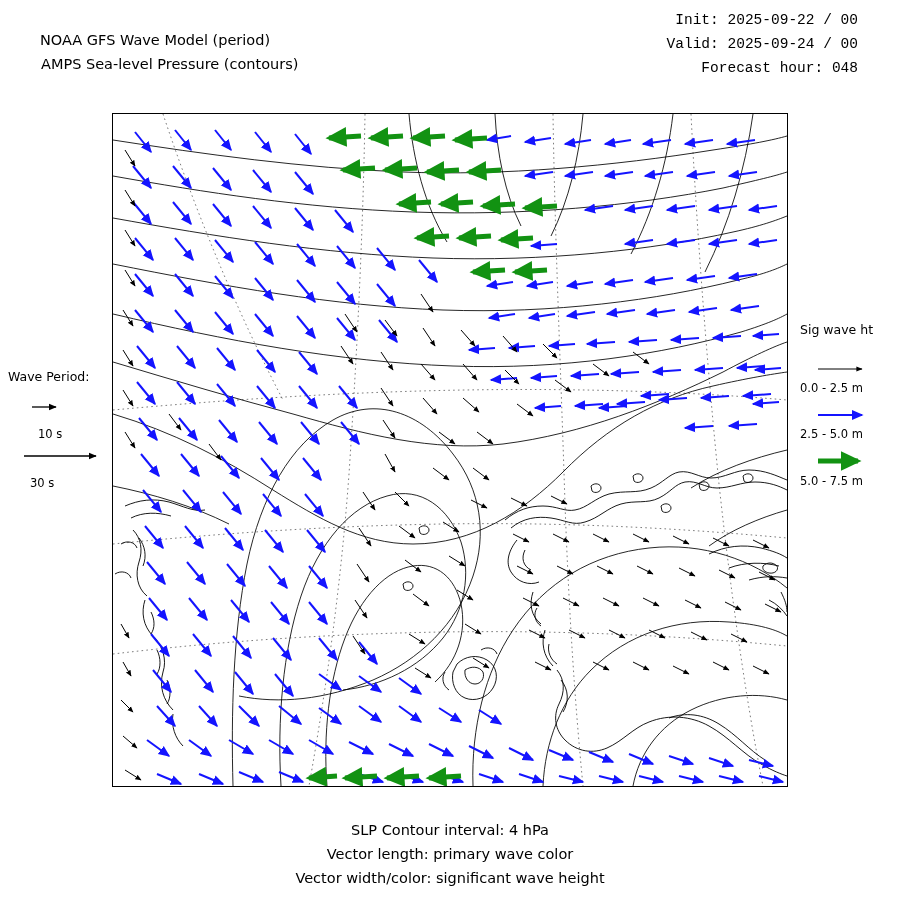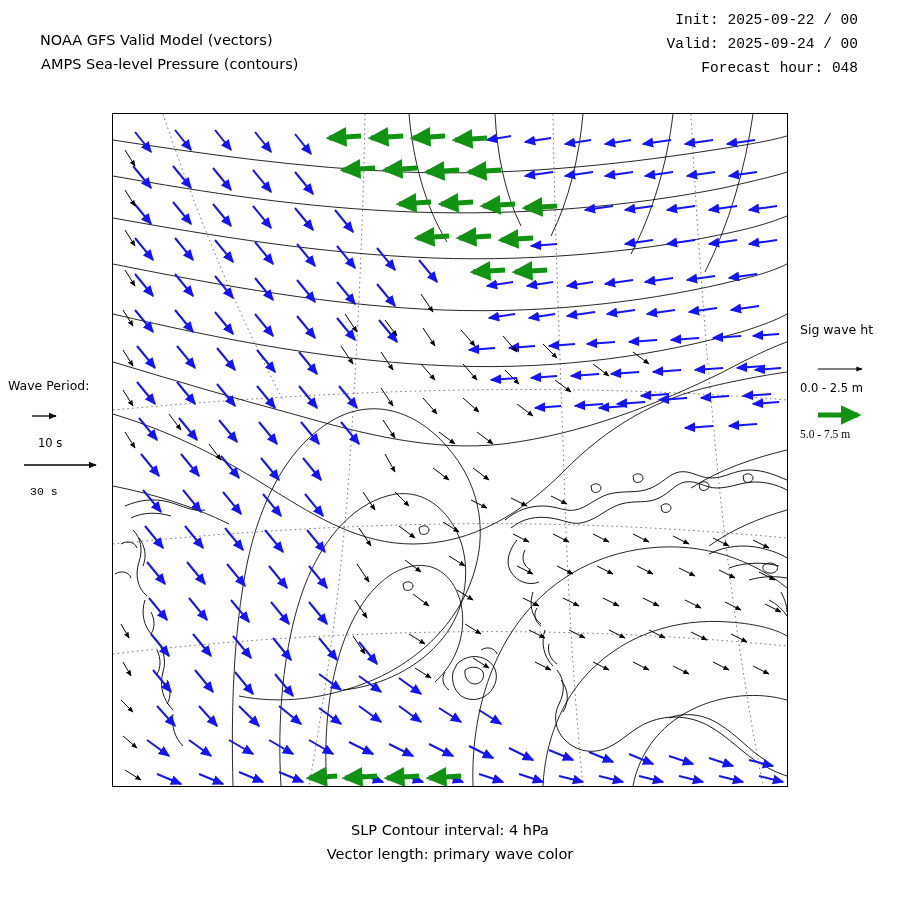--- a/index.html
+++ b/index.html
@@ -20,42 +20,42 @@
 
   
   #map-frame{
     left:112px;top:113px;width:676px;height:674px;
     border:1px solid #000;box-sizing:border-box;
     overflow:hidden;background:#fff;
   }
   #map-frame svg{display:block;}
 
   
-  #period-legend{left:8px;top:378px;width:110px;}
+  #period-legend{left:8px;top:369px;width:110px;}
   #period-legend .legend-title{font-size:12.5px;margin-bottom:14px;}
   #period-legend .pitem{margin-bottom:6px;}
   #period-legend .plabel{font-size:11.5px;margin-top:10px;margin-left:30px;}
 
   
   #height-legend{left:800px;top:322px;width:100px;}
   #height-legend .legend-title{font-size:12.5px;margin-bottom:24px;}
   #height-legend .hitem{margin-bottom:4px;}
   #height-legend .hlabel{font-size:11.5px;margin-top:1px;}
 
   
   #footer{left:0;top:818px;width:900px;text-align:center;}
   #footer div{font-size:14.5px;line-height:24px;}
 
   svg{overflow:visible;}
 </style>
 </head>
 <body>
 
 <div class="abs" id="title-block">
-  <div id="title-line-1">NOAA GFS Valid Model (vectors)</div>
+  <div id="title-line-1">NOAA GFS Wave Model (period)</div>
   <div id="title-line-2">AMPS Sea-level Pressure (contours)</div>
 </div>
 
 <div class="abs" id="runinfo-block">
   <div>Init: 2025-09-22 / 00</div>
   <div>Valid: 2025-09-24 / 00</div>
   <div>Forecast hour: 048</div>
 </div>
 
 <div class="abs" id="map-frame">
@@ -499,49 +499,61 @@
 
   <div class="pitem">
     <svg width="110" height="12">
       <defs>
           <marker id="pm3" markerWidth="7" markerHeight="7" refX="5.6" refY="3" orient="auto">
             <path d="M0,0.4 L6.2,3 L0,5.6 z" fill="#000"></path>
           </marker>
         </defs>
       <line x1="16" y1="6" x2="88" y2="6" stroke="#000" stroke-width="1.3" marker-end="url(#pm3)"></line>
     </svg>
-    <div class="plabel" style="margin-left:22px;font-family:Liberation Mono, monospace;">30 s</div>
+    <div class="plabel" style="margin-left:22px;">30 s</div>
   </div>
 </div>
 
 <div class="abs" id="height-legend">
   <div class="legend-title">Sig wave ht</div>
 
   <div class="hitem">
     <svg width="84" height="14">
       <defs>
           <marker id="hm1" markerWidth="7" markerHeight="7" refX="5.6" refY="3" orient="auto">
             <path d="M0,0.4 L6.2,3 L0,5.6 z" fill="#000"></path>
           </marker>
         </defs>
       <line x1="18" y1="7" x2="62" y2="7" stroke="#000" stroke-width="1" marker-end="url(#hm1)"></line>
     </svg>
     <div class="hlabel">0.0 -  2.5 m</div>
   </div>
 
-
-  <div class="hitem" style="margin-top:12px;font-family:Liberation Serif, serif;">
+  <div class="hitem" style="margin-top:12px;">
+    <svg width="84" height="14">
+      <defs>
+          <marker id="hm2" markerWidth="6.4" markerHeight="6.4" refX="5" refY="2.8" orient="auto">
+            <path d="M0,0.3 L5.8,2.8 L0,5.3 z" fill="#1414ff"></path>
+          </marker>
+        </defs>
+      <line x1="18" y1="7" x2="62" y2="7" stroke="#1414ff" stroke-width="2" marker-end="url(#hm2)"></line>
+    </svg>
+    <div class="hlabel">2.5 -  5.0 m</div>
+  </div>
+
+  <div class="hitem" style="margin-top:12px;">
     <svg width="84" height="16">
       <defs>
           <marker id="hm3" markerWidth="4.6" markerHeight="4.6" refX="3.5" refY="2.1" orient="auto">
             <path d="M0,0.1 L4.2,2.1 L0,4.1 z" fill="#129212"></path>
           </marker>
         </defs>
       <line x1="18" y1="8" x2="58" y2="8" stroke="#129212" stroke-width="5" marker-end="url(#hm3)"></line>
     </svg>
     <div class="hlabel">5.0 -  7.5 m</div>
   </div>
 </div>
 
 <div class="abs" id="footer">
   <div>SLP Contour interval: 4 hPa</div>
   <div>Vector length: primary wave color</div>
+  <div>Vector width/color: significant wave height</div>
 </div>
 
 </body></html>

